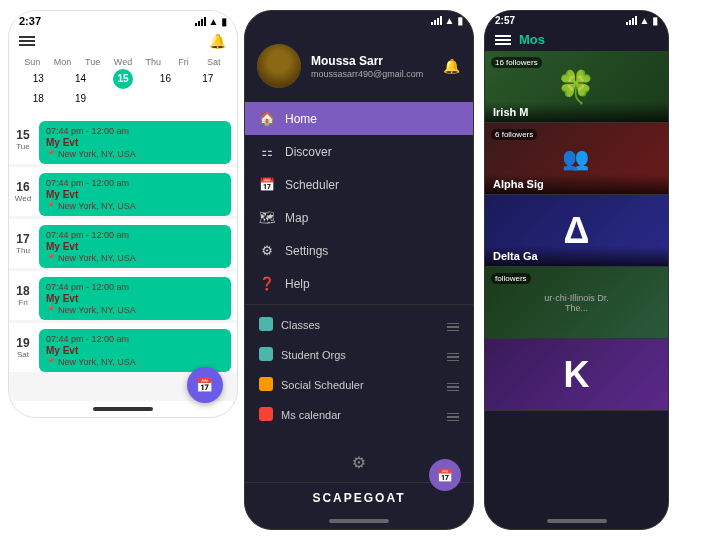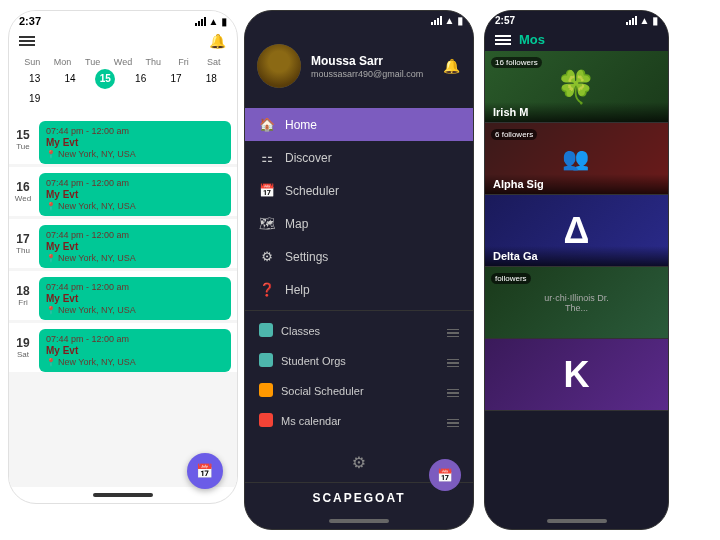--- a/index.html
+++ b/index.html
@@ -16,21 +16,21 @@
     .phone {
       border-radius: 28px;
       overflow: hidden;
       position: relative;
       flex-shrink: 0;
     }
 
     
     .phone-left {
       width: 230px;
-      height: 494px;
+      height: 408px;
       margin: 10px 0 10px 8px;
       background: #fff;
       border: 1.5px solid #e0e0e0;
       display: flex;
       flex-direction: column;
     }
 
     .phone-left .status-bar {
       background: #fff;
       padding: 4px 10px;
@@ -62,21 +62,21 @@
       display: grid;
       grid-template-columns: repeat(7, 1fr);
       text-align: center;
       font-size: 9px;
       color: #777;
       padding: 0 2px;
     }
 
     .week-dates {
       display: grid;
-      grid-template-columns: repeat(6, 1fr);
+      grid-template-columns: repeat(5, 1fr);
       text-align: center;
       font-size: 10px;
       padding: 2px 2px;
     }
 
     .week-dates .date-num {
       padding: 2px;
       border-radius: 50%;
       width: 20px;
       height: 20px;
@@ -161,21 +161,21 @@
       background: #1e1e2e;
       border: 1.5px solid #333;
       display: flex;
       flex-direction: column;
       position: relative;
     }
 
     .menu-profile {
       display: flex;
       align-items: center;
-      padding: 14px 12px 20px;
+      padding: 14px 12px 14px;
       background: #1e1e2e;
     }
 
     .avatar {
       width: 44px;
       height: 44px;
       border-radius: 50%;
       background: #555;
       flex-shrink: 0;
       overflow: hidden;

